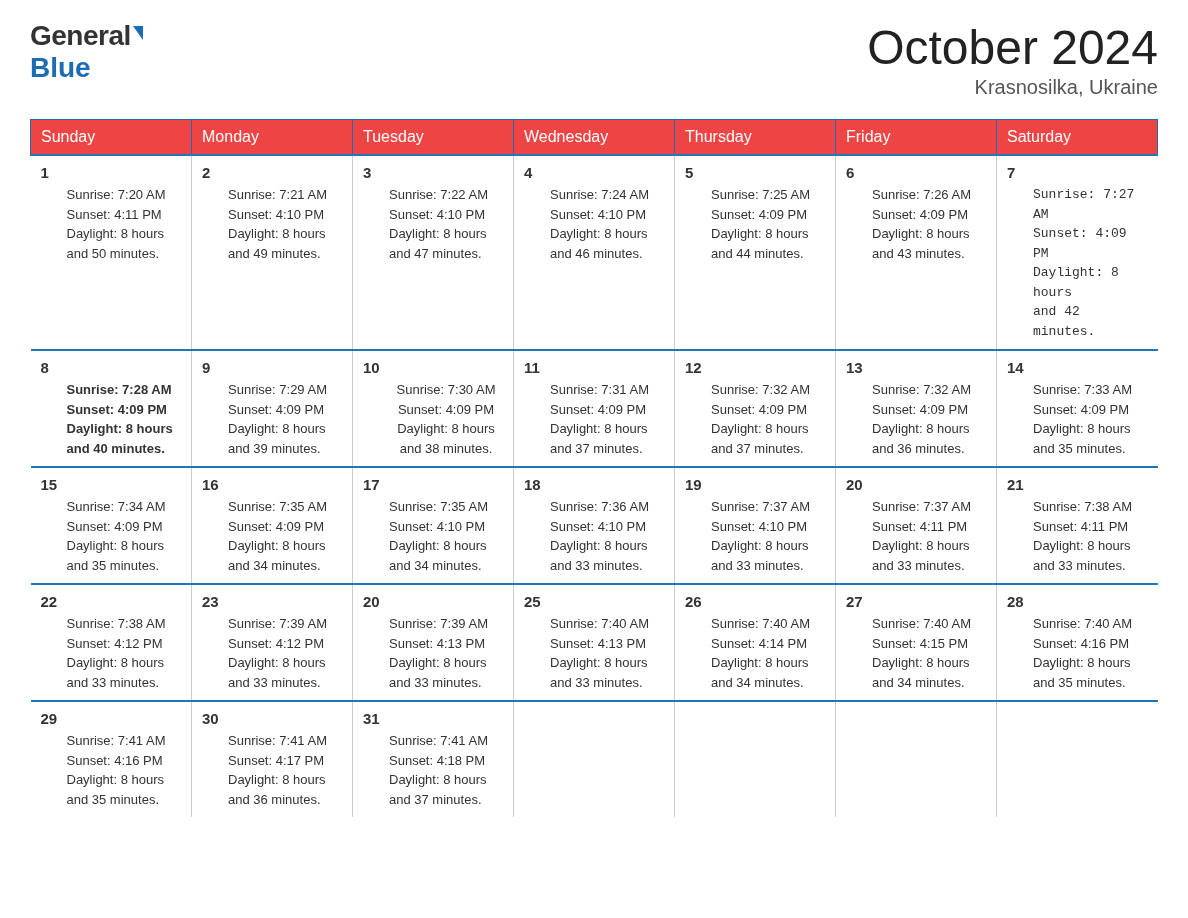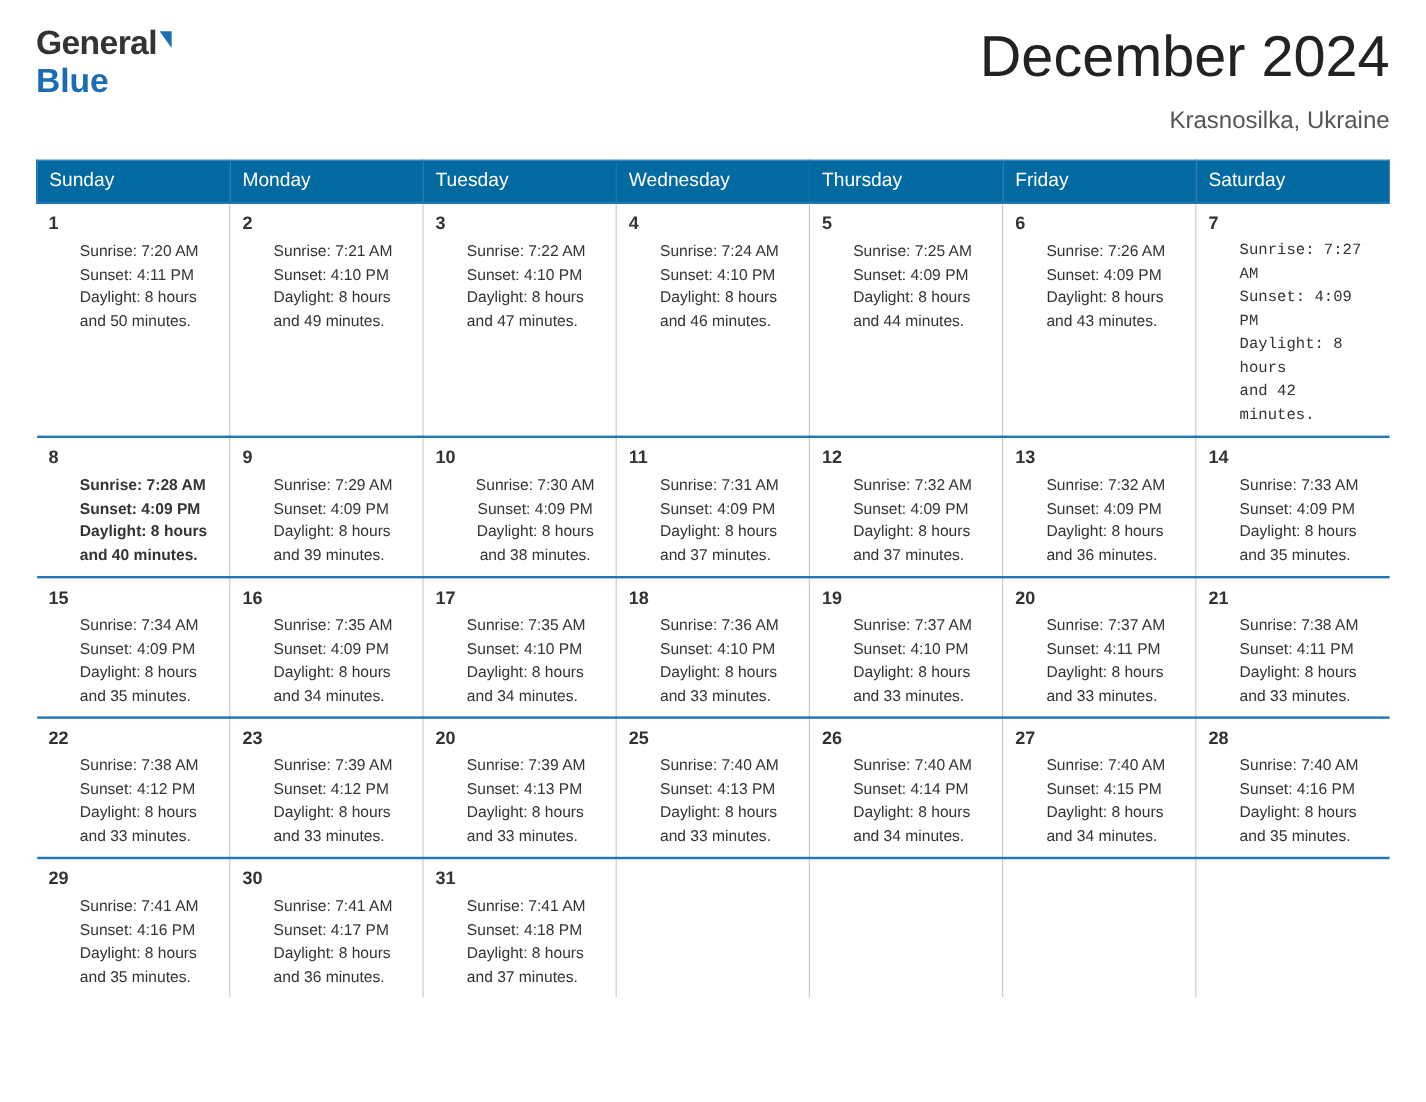--- a/index.html
+++ b/index.html
@@ -52,28 +52,28 @@
       text-align: right;
     }
     .month-year {
       font-size: 48px;
       font-weight: normal;
       color: #222;
     }
     .location {
       font-size: 20px;
       color: #555;
-      margin-top: 15px;
+      margin-top: 1px;
     }
     table {
       width: 100%;
       border-collapse: collapse;
     }
     thead tr {
-      background-color: #0369a1;
+      background-color: #ef4444;
       padding-left: 20px;
     }
     thead th {
       color: #fff;
       padding: 8px 10px;
       text-align: left;
       font-size: 16px;
       font-weight: normal;
       border: 1px solid #1a6db5;
     }
@@ -112,21 +112,21 @@
 
 <div class="header">
   <div class="logo">
     <div class="logo-row1">
       <span class="logo-general">General</span>
       <span class="logo-triangle"></span>
     </div>
     <span class="logo-blue">Blue</span>
   </div>
   <div class="title-area">
-    <div class="month-year">December 2024</div>
+    <div class="month-year">October 2024</div>
     <div class="location">Krasnosilka, Ukraine</div>
   </div>
 </div>
 
 <table>
   <thead>
     <tr>
     <th>Sunday</th>
         <th>Monday</th>
         <th>Tuesday</th>

